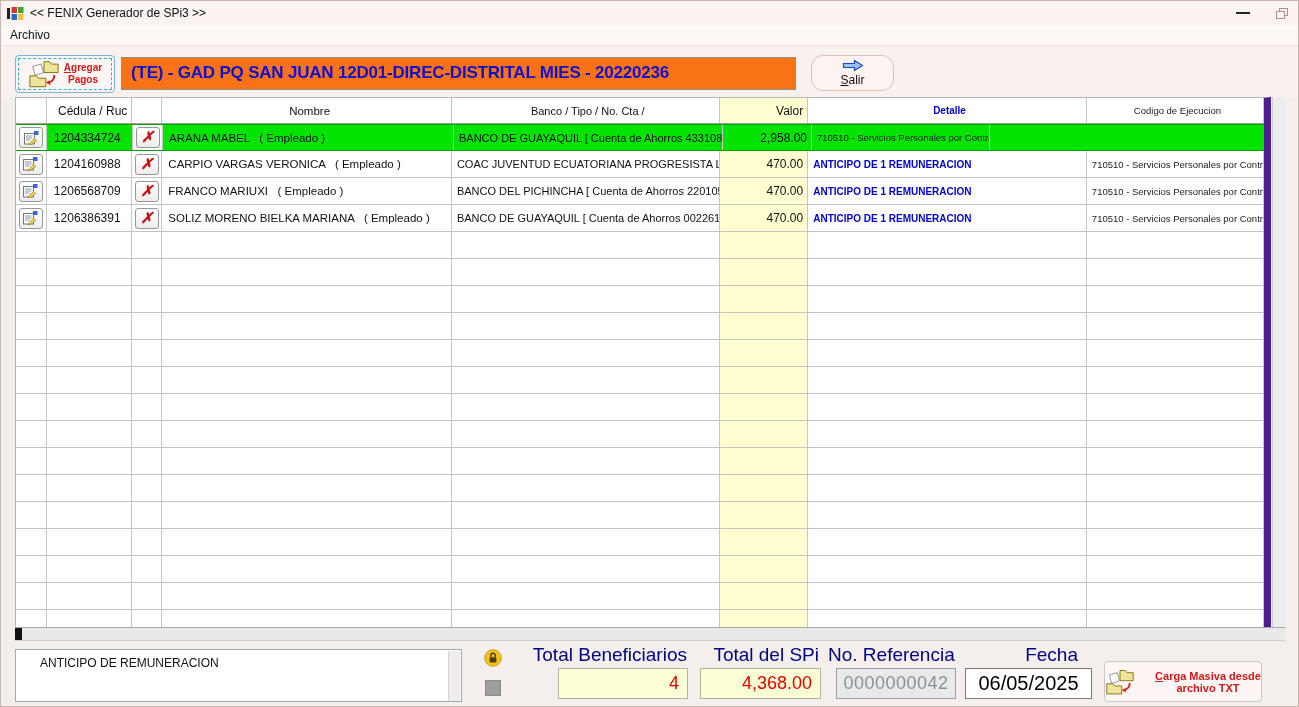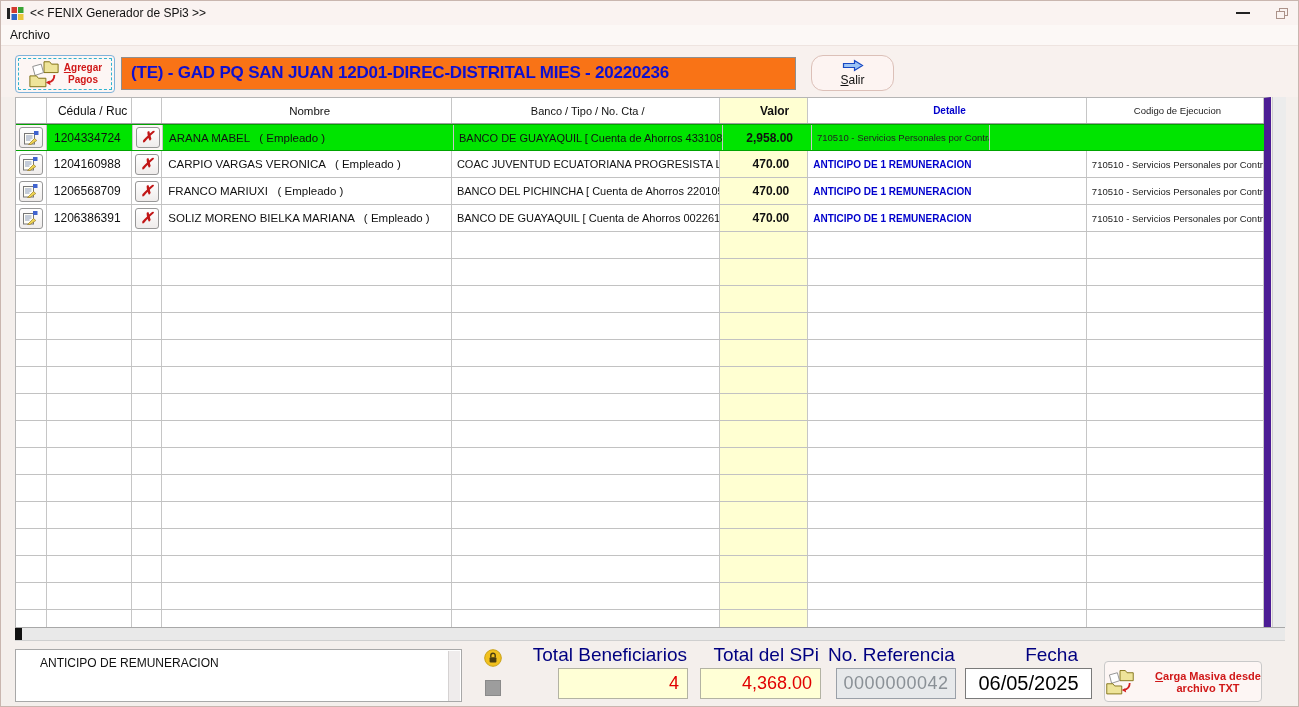--- a/index.html
+++ b/index.html
@@ -32,21 +32,21 @@
   .grid { position:absolute; left:14px; top:96px; width:1256px; height:530px; background:#fff; border-left:1px solid #b5b5b5; border-top:1px solid #b5b5b5; border-right:7px solid #4c1d95; overflow:hidden; }
   .ghead { display:flex; height:26px; border-bottom:1px solid #9e9e9e; background:#fff; }
   .hcell { border-right:1px solid #c6c6c6; font-size:12px; color:#1a1a1a; display:flex; align-items:center; justify-content:center; overflow:hidden; white-space:nowrap; }
   .trow { display:flex; height:27px; border-bottom:1px solid #c2c2c2; background:#fff; }
   .cell { border-right:1px solid #c6c6c6; overflow:hidden; white-space:pre; display:flex; align-items:center; }
   .c-edit { width:31px; justify-content:center; }
   .c-ced  { width:86px; font-size:12px; color:#111; padding-left:7px; }
   .c-x    { width:30px; justify-content:center; }
   .c-nom  { width:291px; font-size:11.5px; color:#111; padding-left:6px; }
   .c-ban  { width:269px; font-size:11px; color:#111; padding-left:5px; }
-  .c-val  { width:89px; font-size:12px; font-weight:bold; color:#111; justify-content:flex-end; padding-right:18px; background:#ffffd2; }
+  .c-val  { width:89px; font-size:12px; font-weight:normal; color:#111; justify-content:flex-end; padding-right:4px; background:#ffffd2; }
   .c-det  { width:280px; font-size:10px; font-weight:bold; color:#0000cc; padding-left:5px; }
   .c-cod  { width:178px; font-size:9.5px; color:#222; padding-left:5px; }
   .trow.sel { background:#00e400; border-top:1px solid #00a400; border-bottom:1px solid #00a400; }
   .trow.sel .cell { background:#00e400; }
   .trow.sel .c-edit, .trow.sel .c-x { background:#fbf7f5; }
   .trow.sel .c-det { color:#14145e; }
   .trow.empty .c-val { background:#ffffd2; }
   .mini-btn { width:24px; height:21px; background:linear-gradient(#ffffff,#efeceb); border:1px solid #979797; border-radius:3px; display:flex; align-items:center; justify-content:center; padding:0; cursor:default; }
   .mini-btn.del { color:#c11616; font-family:"DejaVu Serif", serif; font-size:15px; font-style:italic; font-weight:bold; line-height:1; }
 

